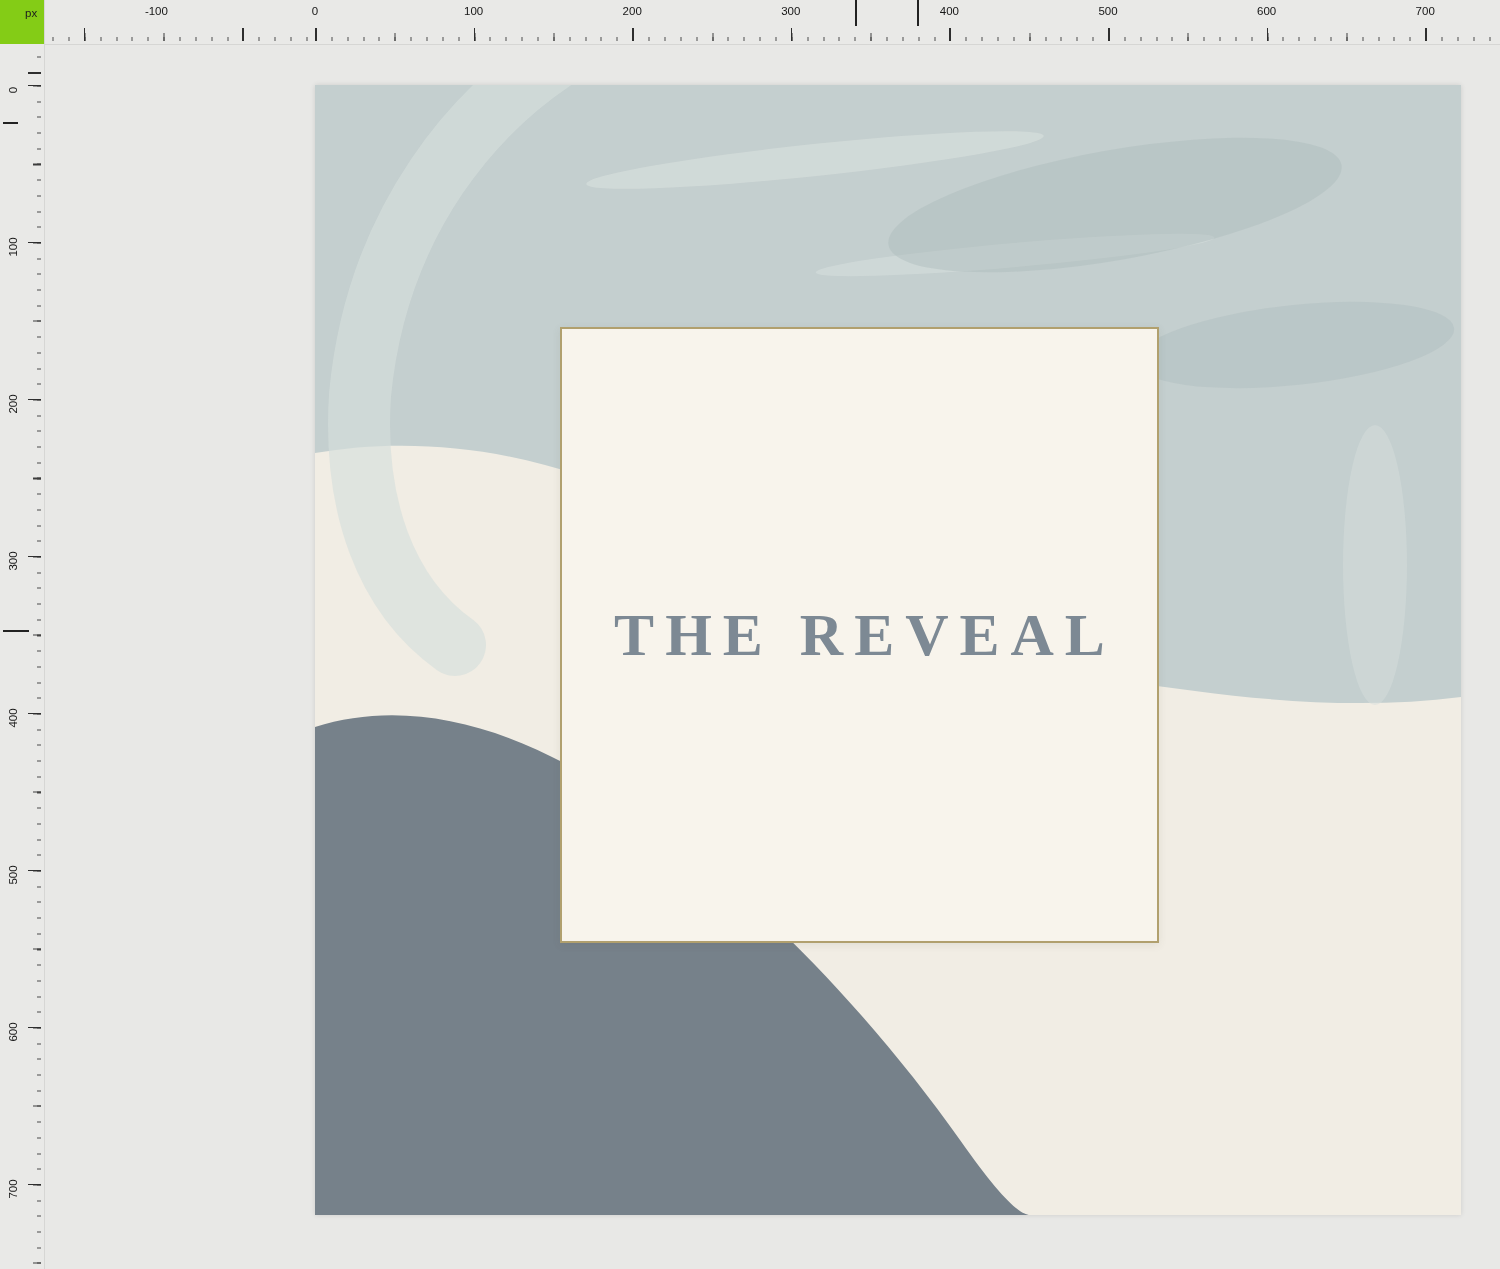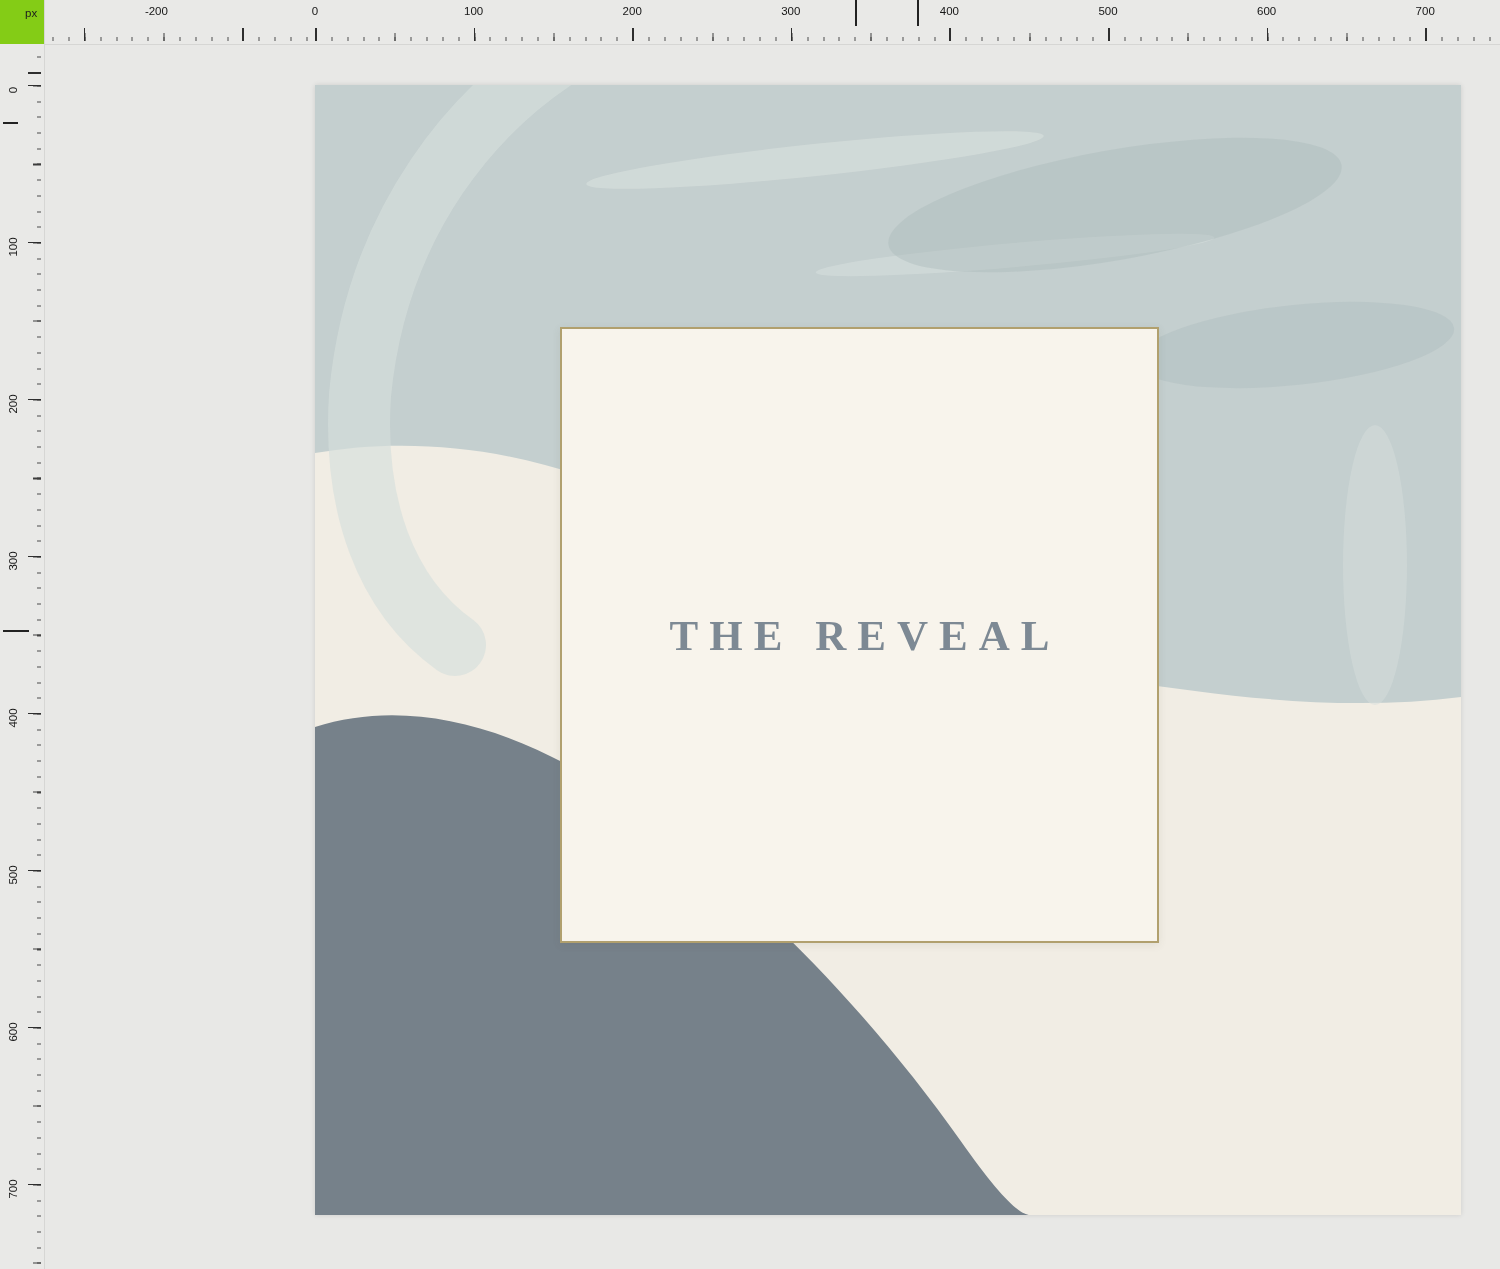--- a/index.html
+++ b/index.html
@@ -41,21 +41,21 @@
   }
   .art{position:absolute;left:0;top:0;width:100%;height:100%;display:block;}
   .card{
     position:absolute;left:245px;top:242px;width:599px;height:616px;
     box-sizing:border-box;border:2px solid #b1a06e;background:#f8f4ec;
     display:flex;align-items:center;justify-content:center;
     box-shadow:0 2px 8px rgba(90,85,70,.10);
   }
   .card-title{
     font-family:"Liberation Serif","DejaVu Serif",serif;
-    font-size:43px;font-weight:600;letter-spacing:11px;color:#7d8994;
+    font-size:60px;font-weight:600;letter-spacing:11px;color:#7d8994;
     padding-left:11px; 
     white-space:nowrap;
   }
 </style>
 </head>
 <body>
 
 <div class="stage">
 
   <div class="canvas" style="background: rgb(241, 237, 228);">
@@ -89,21 +89,21 @@
     <div class="card" style="border-color: rgb(177, 160, 110);">
       <div class="card-title" style="color: rgb(125, 137, 148);">THE REVEAL</div>
     </div>
   </div>
 
   <div class="ruler-top">
     <div class="ht-minor"></div>
     <div class="ht-mid"></div>
     <div class="ht-major"></div>
     <div>
-        <span class="hlab" style="left: 156.4px;">-200</span>
+        <span class="hlab" style="left: 156.4px;">-100</span>
         <span class="hlab" style="left: 315px;">0</span>
         <span class="hlab" style="left: 473.6px;">100</span>
         <span class="hlab" style="left: 632.2px;">200</span>
         <span class="hlab" style="left: 790.8px;">300</span>
         <span class="hlab" style="left: 949.4px;">400</span>
         <span class="hlab" style="left: 1108px;">500</span>
         <span class="hlab" style="left: 1266.6px;">600</span>
         <span class="hlab" style="left: 1425.2px;">700</span>
       </div>
     <div class="marker-h" style="left:855px"></div>

